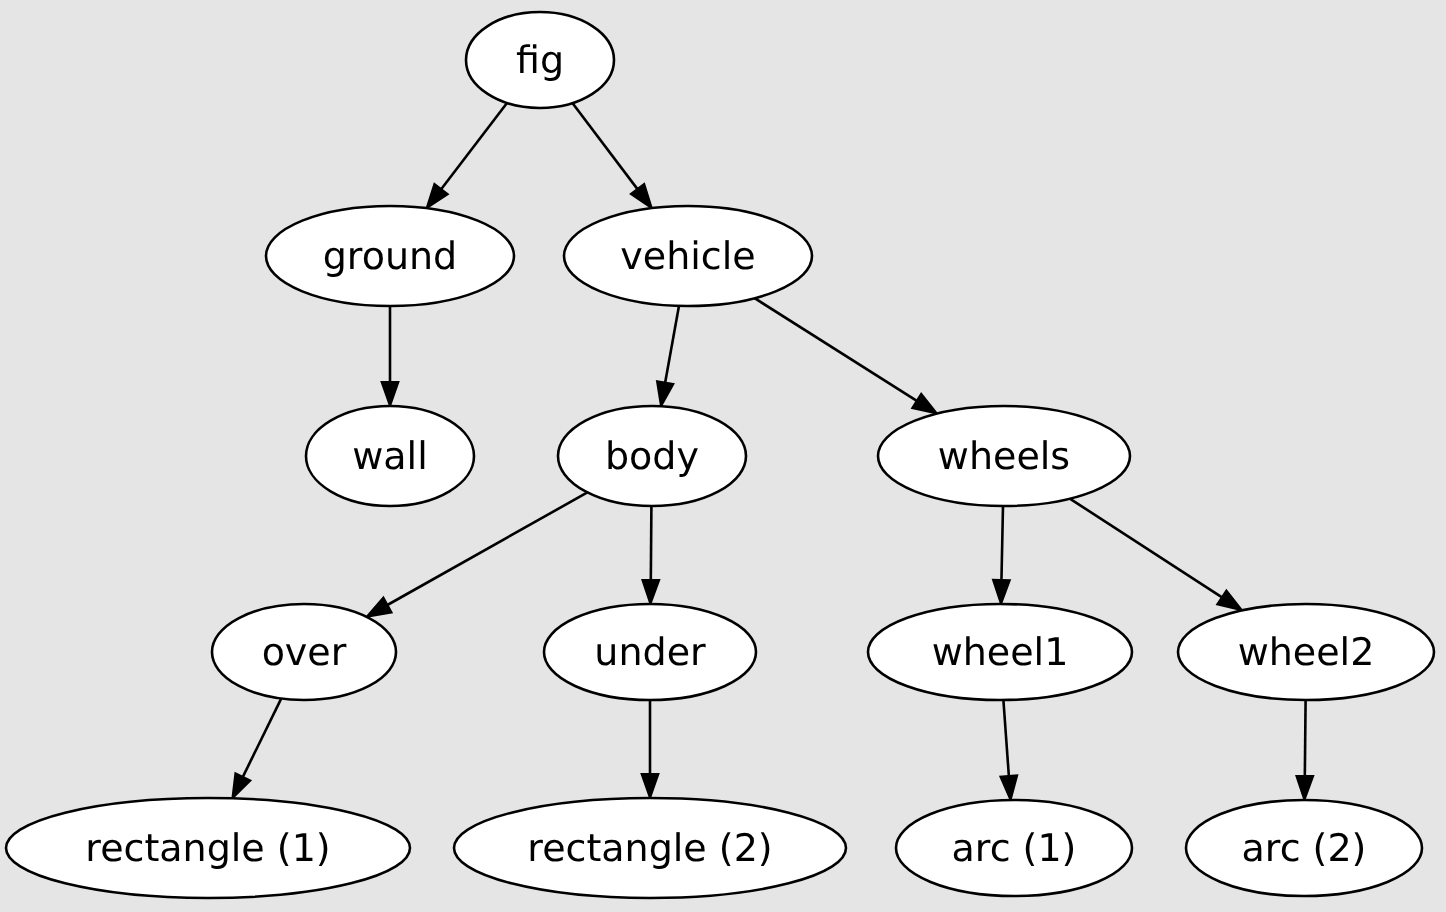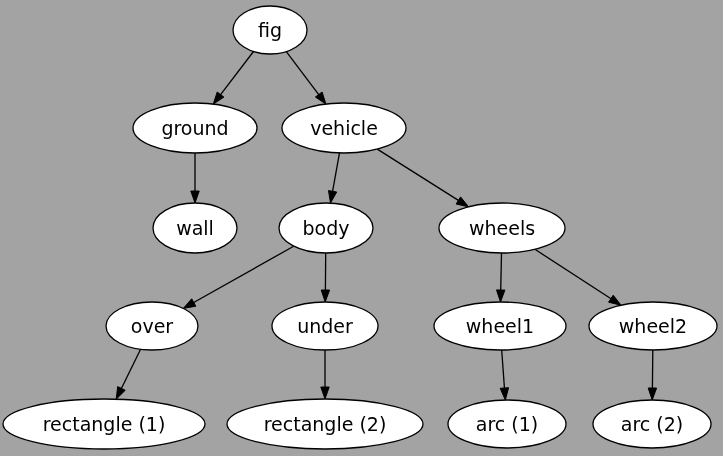--- a/index.html
+++ b/index.html
@@ -4,21 +4,21 @@
 <style>
   html, body {
     margin: 0;
     padding: 0;
     background: #ffffff;
   }
   #canvas-wrap {
     position: relative;
     width: 723px;
     height: 456px;
-    background: #a3a3a3;
+    background: #e5e5e5;
     overflow: hidden;
   }
   svg#graph-svg {
     display: block;
     width: 723px;
     height: 456px;
   }
   .node-ellipse {
     fill: #ffffff;
     stroke-width: 1.3px;

